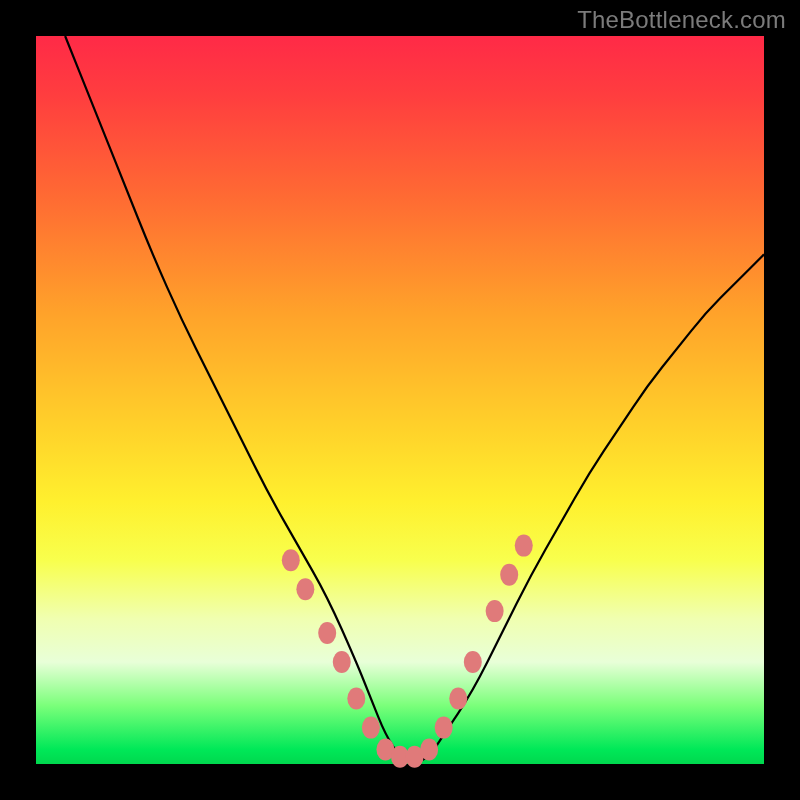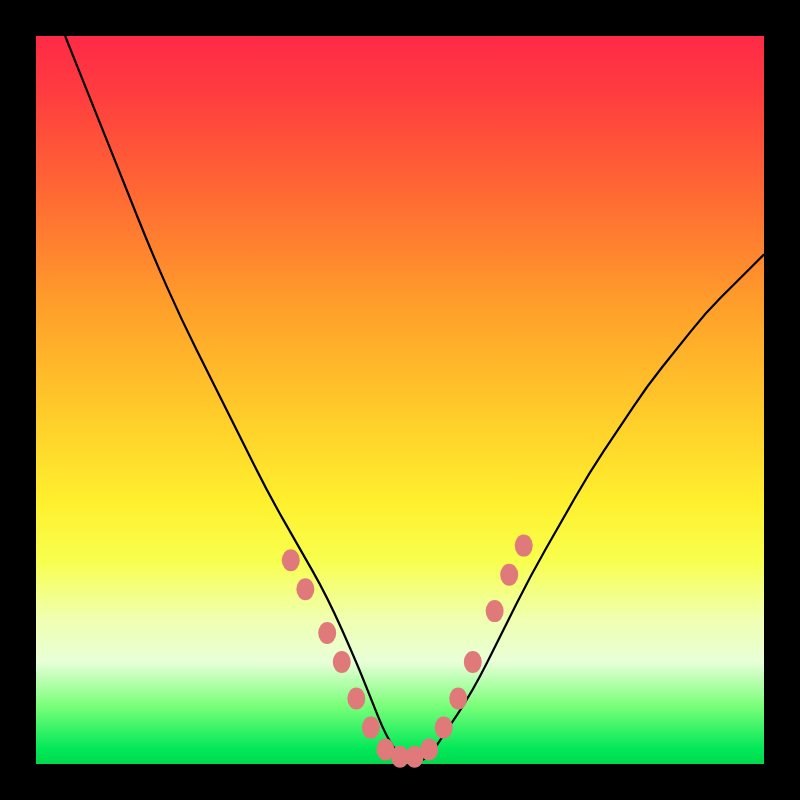--- a/index.html
+++ b/index.html
@@ -87,13 +87,14 @@
         <ellipse cx="393.12" cy="713.44" rx="9" ry="11"></ellipse>
         <ellipse cx="407.68000000000006" cy="691.6" rx="9" ry="11"></ellipse>
         <ellipse cx="422.23999999999995" cy="662.48" rx="9" ry="11"></ellipse>
         <ellipse cx="436.8" cy="626.0799999999999" rx="9" ry="11"></ellipse>
         <ellipse cx="458.64" cy="575.12" rx="9" ry="11"></ellipse>
         <ellipse cx="473.2" cy="538.72" rx="9" ry="11"></ellipse>
         <ellipse cx="487.76000000000005" cy="509.6" rx="9" ry="11"></ellipse>
       </g>
   </svg>
 
+  <div class="watermark">TheBottleneck.com</div>
 </div>
 
 </body></html>

